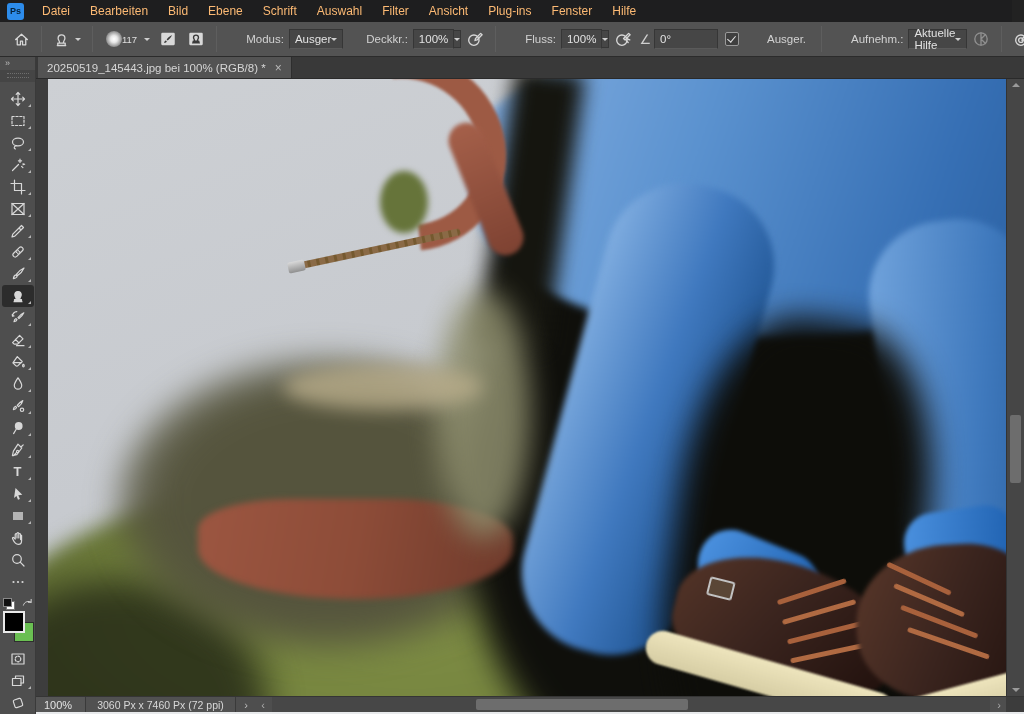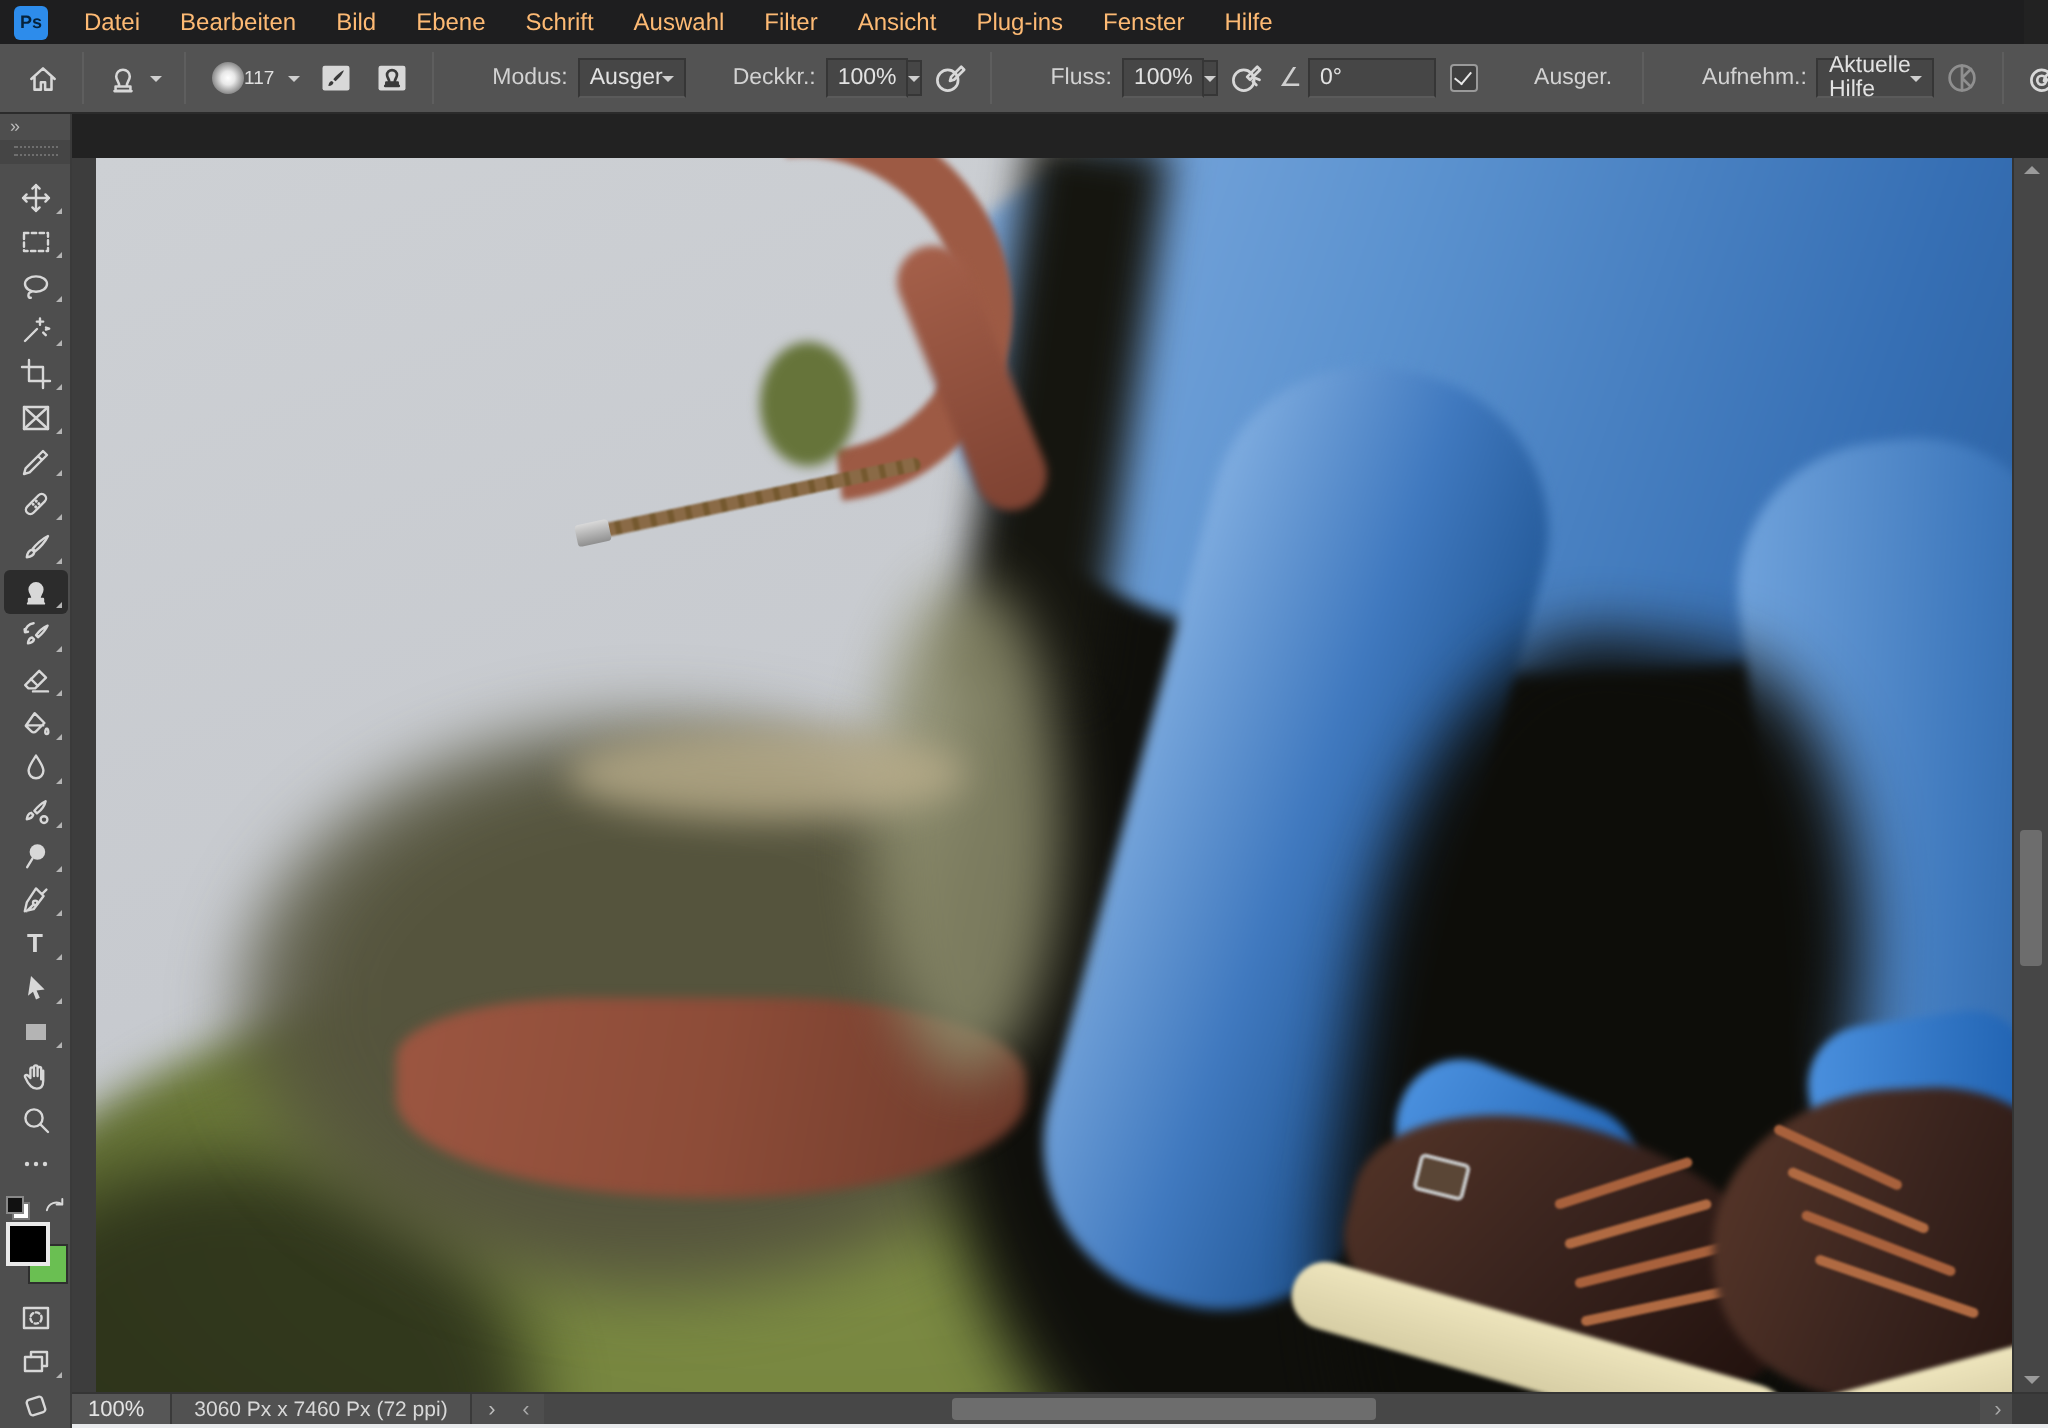--- a/index.html
+++ b/index.html
@@ -212,20 +212,26 @@
       <span class="ticon">
         <svg class="t" width="18" height="18" viewBox="0 0 16 16">
             <circle cx="7" cy="9" r="4.6"></circle>
             <circle cx="7" cy="9" r="2"></circle>
             <path d="M8.5 7.5l4.5-4.5 1.3 1.3-4.5 4.5-1.8.5z"></path>
           </svg>
       </span>
     </div>
   </div>
 
+  <div id="tabbar">
+    <div class="tab">
+      <span class="tab-title">20250519_145443.jpg bei 100% (RGB/8) *</span>
+      <span class="tab-close">×</span>
+    </div>
+  </div>
 
   <div id="toolbar">
     <div class="tb-collapse">»</div>
     <div class="tb-grip">
         <i></i>
       </div>
     <div style="height:6px"></div>
 
     <div class="tool fly">
         <span class="ticon">

